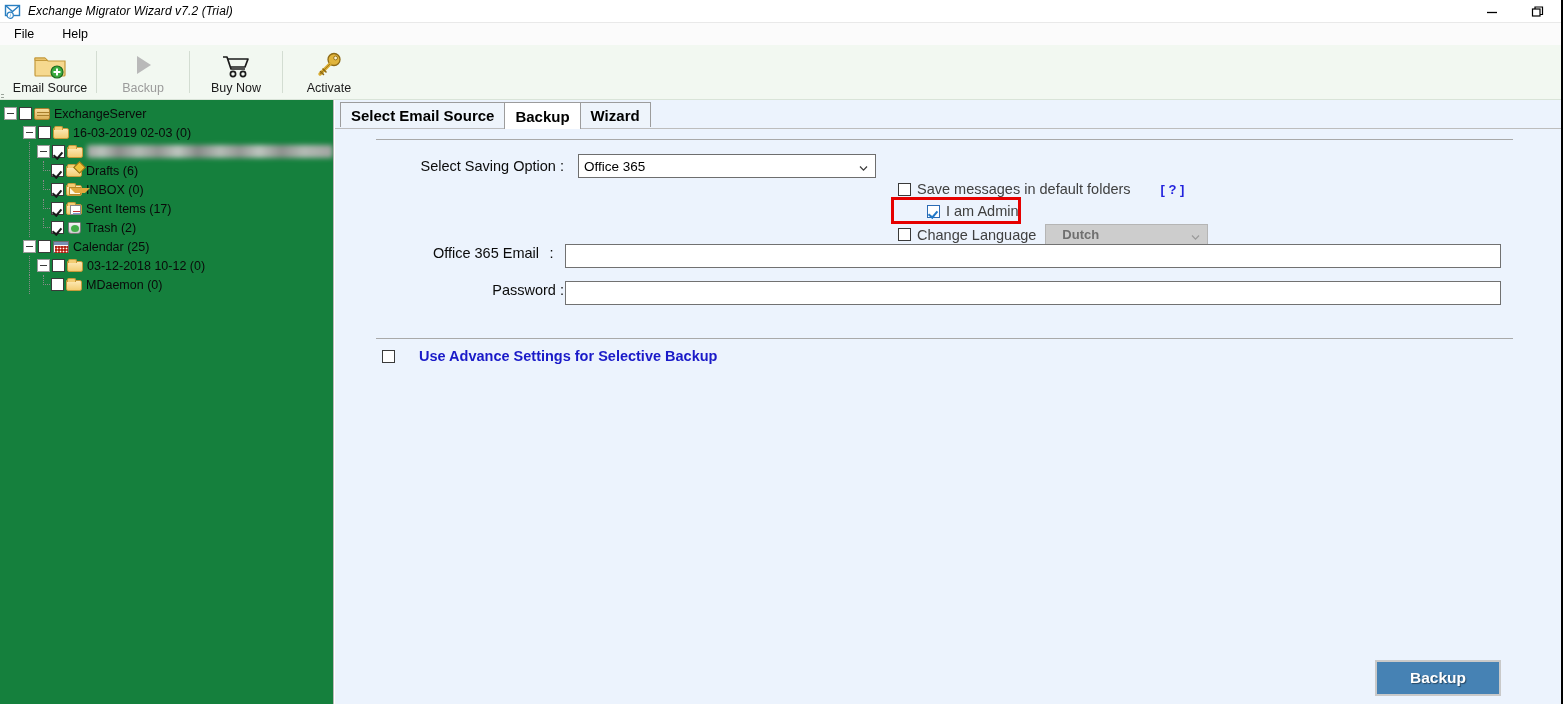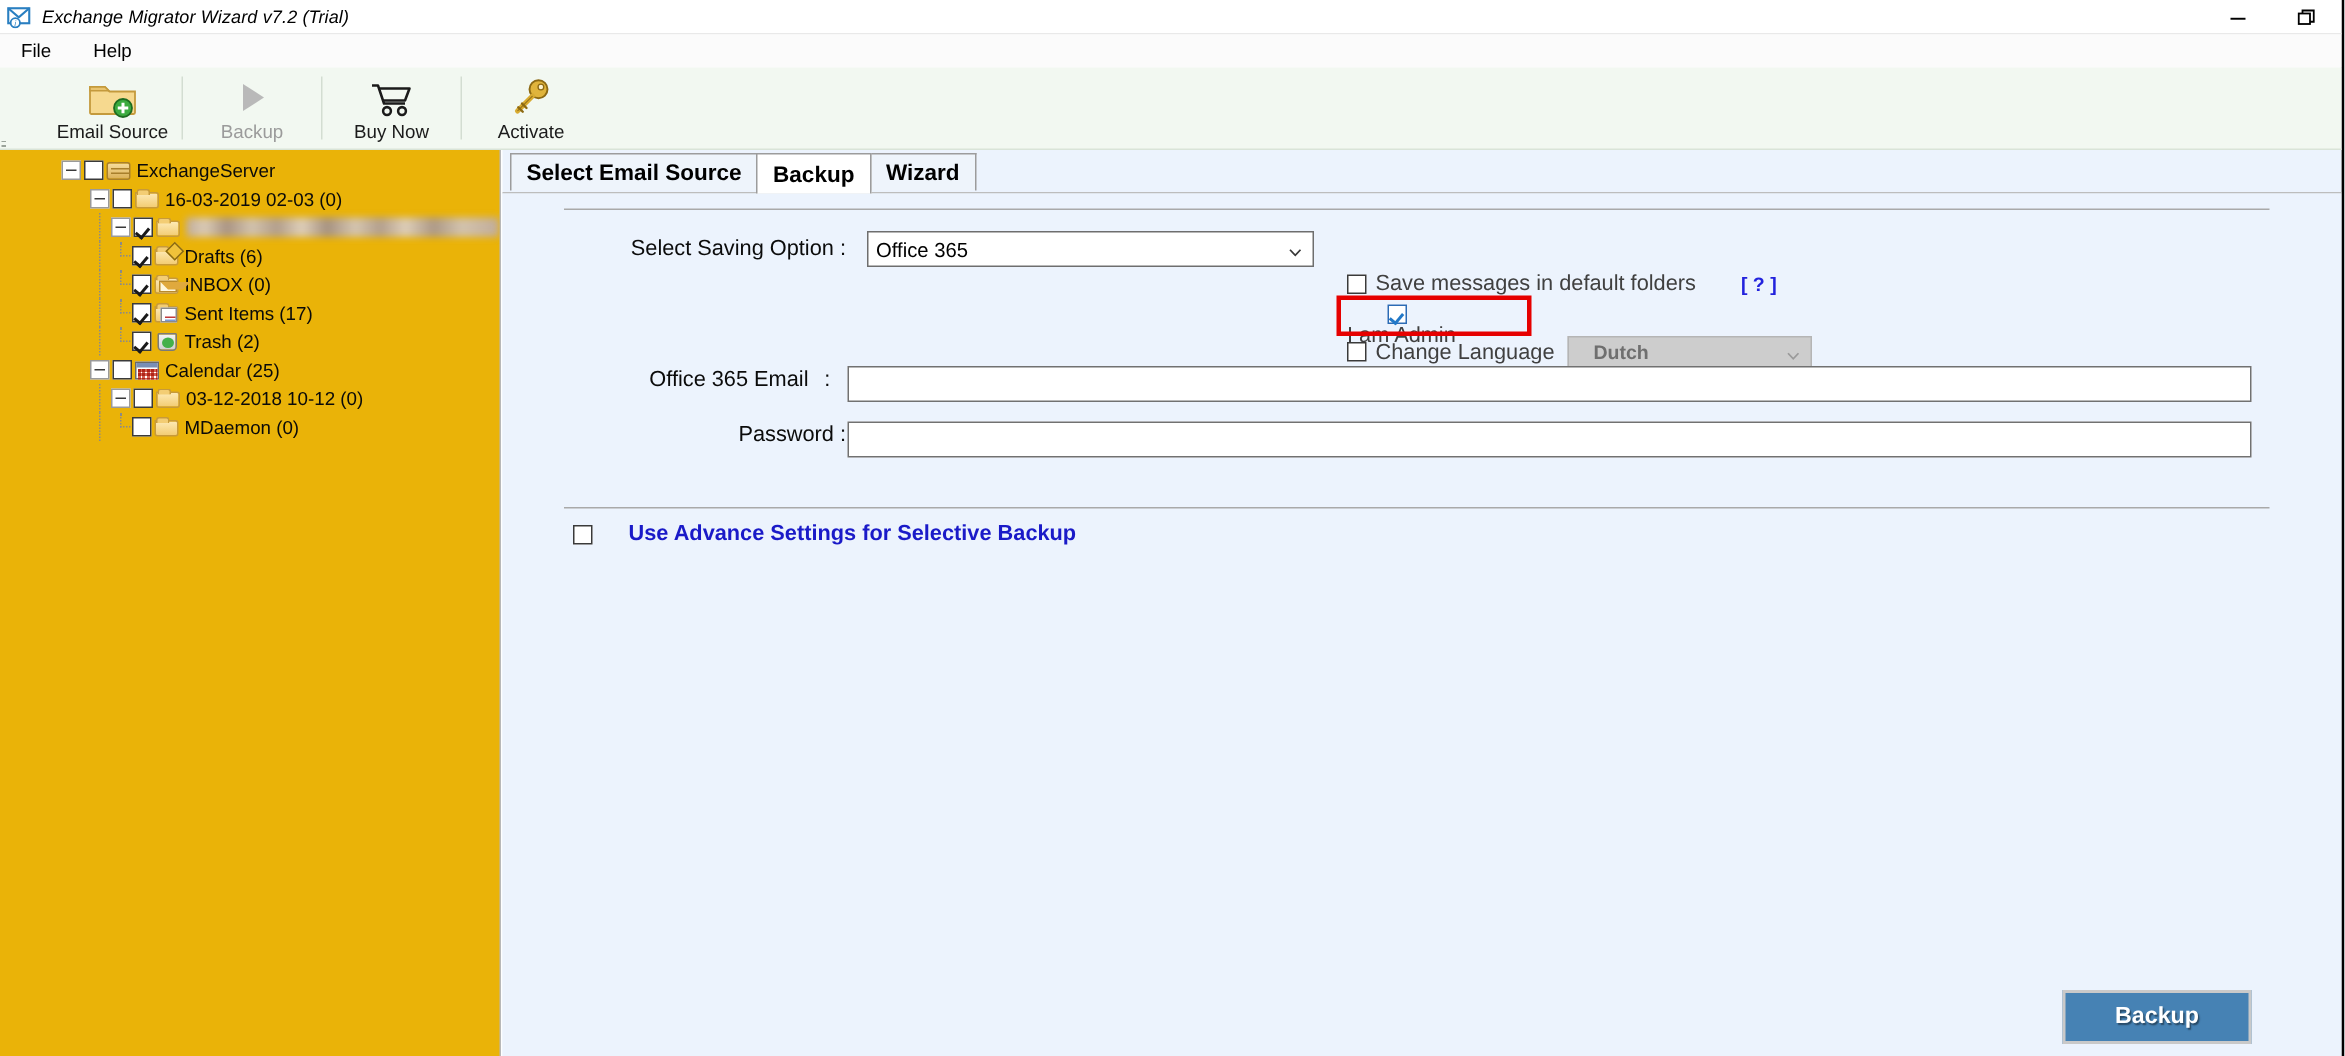--- a/index.html
+++ b/index.html
@@ -62,21 +62,21 @@
     margin-right: 14px;
     white-space: nowrap;
   }
 
   
   .toolbar {
     position: absolute; left: 0; top: 45px;
     width: 1563px; height: 55px;
     background: #f2f8f1;
     border-bottom: 1px solid #d9e4d8;
-    display: flex; align-items: stretch; padding-left: 25px;
+    display: flex; align-items: stretch;
   }
   .tb-btn {
     width: 92px;
     display: flex; flex-direction: column;
     align-items: center; justify-content: flex-start;
     padding-top: 5px;
     position: relative;
   }
   .tb-btn .tb-ico {
     height: 30px; display: flex; align-items: center; justify-content: center;
@@ -94,24 +94,23 @@
     position: absolute; left: 1px; top: 49px;
     width: 3px; height: 46px;
     background-image: repeating-linear-gradient(
       to bottom, #9aa39a 0px, #9aa39a 1px, transparent 1px, transparent 3px);
   }
 
   
   .sidebar {
     position: absolute; left: 0; top: 100px;
     width: 334px; height: 604px;
-    background: #eab308;
+    background: #15803d;
     border-right: 1px solid #b8b8b8;
     overflow: hidden;
-    padding-left: 37px;
   }
   .tree { padding: 4px 0 0 4px; }
   .node {
     display: flex; align-items: center;
     height: 19px;
     white-space: nowrap;
     position: relative;
   }
   .node-label {
     font-size: 12.5px; color: #0a0a0a;
@@ -597,21 +596,21 @@
           </span>
         </div>
       </div>
 
       <div class="row" style="left:563px; top:52px;">
         <div class="ck"></div>
         <div class="ck-lbl">Save messages in default folders</div>
         <div class="help-link">[ ? ]</div>
       </div>
 
-      <div class="row" style="left:563px; top:74px;flex-direction:column;">
+      <div class="row" style="left:592px; top:74px;">
         <div class="ck on"></div>
         <div class="ck-lbl">I am Admin</div>
       </div>
       <div class="highlight-box" style="left:556px; top:68px; width:130px; height:27px;"></div>
 
       <div class="row" style="left:563px; top:95px;">
         <div class="ck"></div>
         <div class="ck-lbl" style="margin-right:9px;">Change Language</div>
         <div class="combo dis" style="width:163px; height:21px;">
           <span>Dutch</span>

